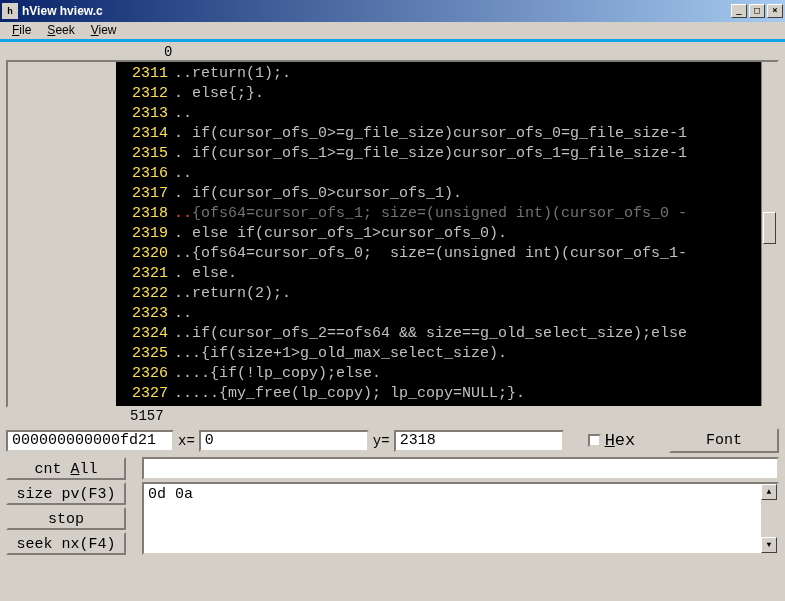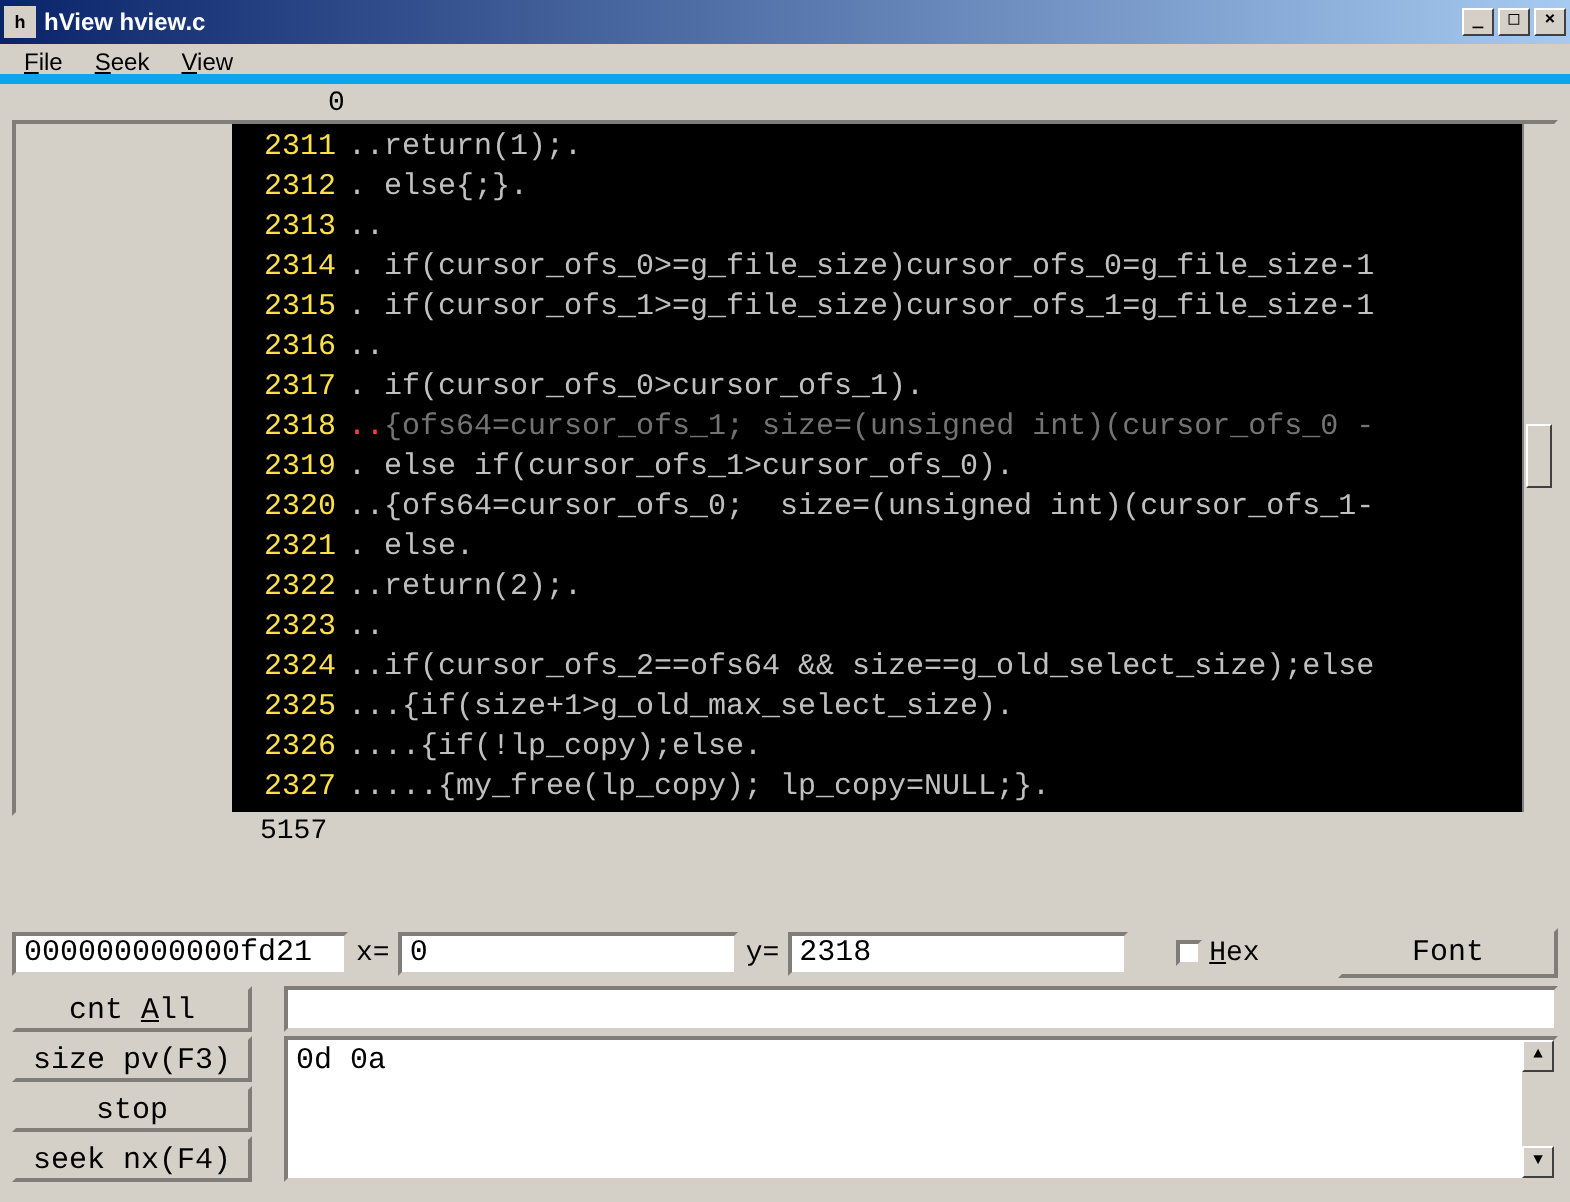--- a/index.html
+++ b/index.html
@@ -45,23 +45,23 @@
   font-size: 9px;
   line-height: 10px;
   text-align: center;
   color: black;
   cursor: pointer;
 }
 .menubar {
   background: #d4d0c8;
   height: 20px;
   display: flex;
-  align-items: flex-start;
+  align-items: flex-end;
   padding: 0 4px;
-  border-bottom: 5px solid #0ea5e9;
+  border-bottom: 3px solid #0ea5e9;
   font-size: 12px;
 }
 .menu-item {
   padding: 2px 8px;
   cursor: pointer;
 }
 .menu-item u { text-decoration: underline; }
 .content-area {
   padding: 2px 6px 4px 6px;
 }
@@ -129,40 +129,39 @@
   height: 16px;
 }
 .controls {
   padding-top: 4px;
 }
 .row1 {
   display: flex;
   align-items: center;
   gap: 4px;
   margin-bottom: 4px;
-  margin-top: 36px;
 }
 .txt {
   height: 22px;
   border: 2px inset #d4d0c8;
   background: #fff;
   font-family: "Courier New", monospace;
   font-size: 15px;
   padding: 0 4px;
 }
 .lbl {
   font-family: "Courier New", monospace;
   font-size: 14px;
 }
 .chk {
   display: flex;
   align-items: center;
   gap: 4px;
   font-family: "Courier New", monospace;
-  font-size: 14px;
+  font-size: 17px;
   margin-left: 20px;
   justify-content: flex-end;
 }
 .chk-box {
   width: 13px;
   height: 13px;
   background: #fff;
   border: 2px inset #d4d0c8;
 }
 .btn {

